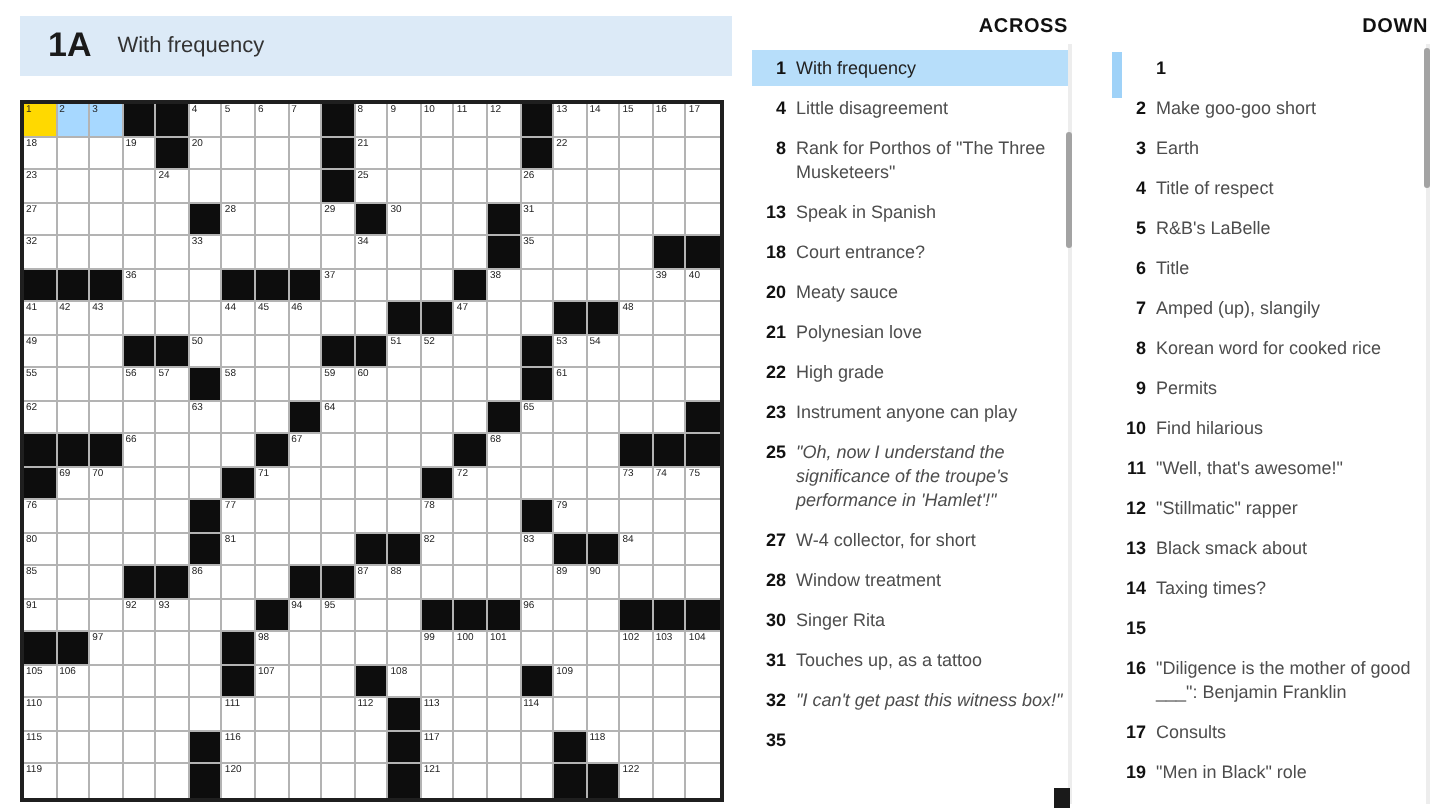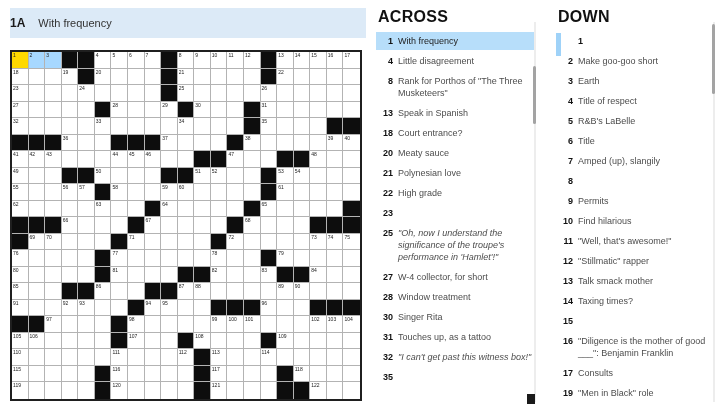--- a/index.html
+++ b/index.html
@@ -3,42 +3,42 @@
 <meta charset="utf-8">
 <style>
   * { margin:0; padding:0; box-sizing:border-box; }
   html,body { width:720px; height:404px; background:#fff; overflow:hidden;
     font-family:"Liberation Sans", sans-serif; }
   .stage { position:relative; width:720px; height:404px; background:#fff; }
 
   
   .clue-bar { position:absolute; left:10px; top:8px; width:356px; height:30px;
     background:var(--cluebar-bg); display:flex; align-items:center; }
-  .clue-bar .cnum { font-weight:bold; font-size:12px; color:#1a1a1a; }
+  .clue-bar .cnum { font-weight:bold; font-size:17px; color:#1a1a1a; margin-left:14px; }
   .clue-bar .ctxt { font-size:11px; color:#333; margin-left:13px; }
 
   
   .grid { position:absolute; left:10px; top:50px; width:352px; height:351px;
     display:grid; border:2px solid var(--grid-border); background:#fff; }
   .cell { position:relative; background:#fff;
     border-right:1px solid var(--grid-line); border-bottom:1px solid var(--grid-line); }
   .cell.lastcol { border-right:none; }
   .cell.lastrow { border-bottom:none; }
   .cell.black { background:var(--black-cell); }
   .cell.selected { background:var(--selected-cell); }
   .cell.word { background:var(--word-cell); }
   .cell .n { position:absolute; top:0px; left:1px; font-size:5px; line-height:6px;
     color:#222; font-weight:normal; }
 
   
   .panel { position:absolute; top:4px; width:158px; height:400px; overflow:hidden; }
   .panel.across { left:376px; }
   .panel.down { left:556px; }
-  .panel h2 { font-size:16px; font-weight:bold; color:#111; letter-spacing:.3px;
-    margin:4px 0 9px 2px; }
+  .panel h2 { font-size:10px; font-weight:bold; color:#111; letter-spacing:.3px;
+    margin:4px 0 9px 2px;text-align:right; }
   .clues { list-style:none; }
   .clues li { display:flex; margin:0 0 8px 0; position:relative; cursor:pointer; }
   .clues .num { width:17px; flex:none; text-align:right; font-size:9px; font-weight:bold;
     color:#111; line-height:12px; margin-right:5px; }
   .clues .txt { font-size:9px; color:#4d4d4d; line-height:12px; }
   .clues .txt.it { font-style:italic; }
   .clues li.hl { background:var(--clue-hl); border-radius:2px;
     padding:3px 2px 3px 2px; margin:-3px -2px 5px -2px; }
   .clues li.hl .txt { color:#222; }
   .marker { position:absolute; left:-2px; top:-2px; width:5px; height:23px;
@@ -779,20 +779,21 @@
         <li>
           <span class="num">21</span>
           <span class="txt">Polynesian love</span>
         </li>
         <li>
           <span class="num">22</span>
           <span class="txt">High grade</span>
         </li>
         <li>
           <span class="num">23</span>
+          <span class="txt">Instrument anyone can play</span>
         </li>
         <li>
           <span class="num">25</span>
           <span class="txt it">"Oh, now I understand the significance of the troupe's performance in 'Hamlet'!"</span>
         </li>
         <li>
           <span class="num">27</span>
           <span class="txt">W-4 collector, for short</span>
         </li>
         <li>
@@ -847,40 +848,41 @@
         <li>
           <span class="num">6</span>
           <span class="txt">Title</span>
         </li>
         <li>
           <span class="num">7</span>
           <span class="txt">Amped (up), slangily</span>
         </li>
         <li>
           <span class="num">8</span>
+          <span class="txt">Korean word for cooked rice</span>
         </li>
         <li>
           <span class="num">9</span>
           <span class="txt">Permits</span>
         </li>
         <li>
           <span class="num">10</span>
           <span class="txt">Find hilarious</span>
         </li>
         <li>
           <span class="num">11</span>
           <span class="txt">"Well, that's awesome!"</span>
         </li>
         <li>
           <span class="num">12</span>
           <span class="txt">"Stillmatic" rapper</span>
         </li>
         <li>
           <span class="num">13</span>
-          <span class="txt">Talk smack mother</span>
+          <span class="txt">Black smack about</span>
         </li>
         <li>
           <span class="num">14</span>
           <span class="txt">Taxing times?</span>
         </li>
         <li>
           <span class="num">15</span>
         </li>
         <li>
           <span class="num">16</span>

